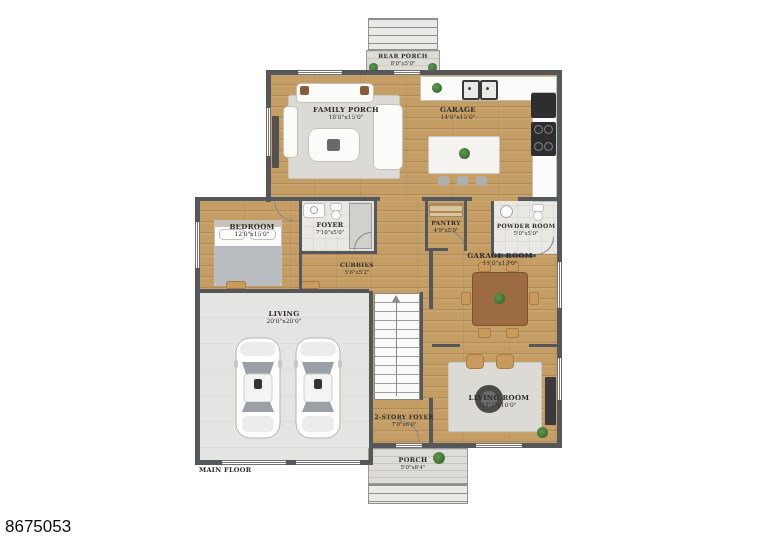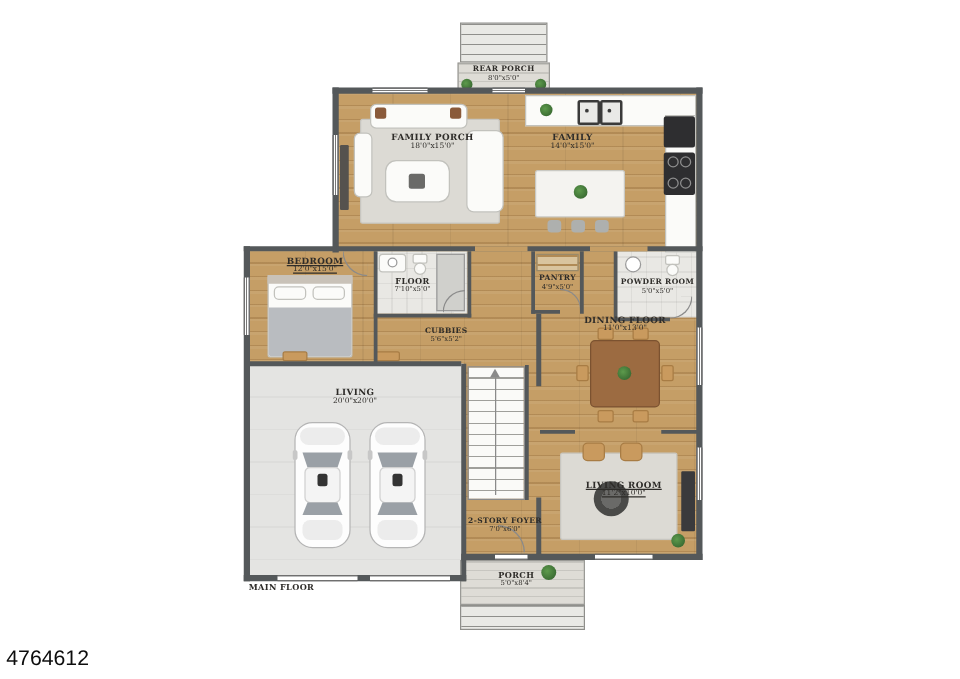--- a/index.html
+++ b/index.html
@@ -220,60 +220,60 @@
 
   <div class="room-label" style="left:403px;top:53px;">
     <div class="rname" style="font-size:6px;">REAR PORCH</div>
     <div class="rdims" style="font-size:5.5px;">8'0"x5'0"</div>
   </div>
   <div class="room-label" style="left:346px;top:106px;">
     <div class="rname">FAMILY PORCH</div>
     <div class="rdims">18'0"x15'0"</div>
   </div>
   <div class="room-label" style="left:458px;top:106px;">
-    <div class="rname">FAMILY</div>
+    <div class="rname">GARAGE</div>
     <div class="rdims">14'0"x15'0"</div>
   </div>
-  <div class="room-label" style="left:252px;top:205px;text-decoration:underline;">
+  <div class="room-label" style="left:252px;top:223px;">
     <div class="rname">BEDROOM</div>
     <div class="rdims">12'0"x15'0"</div>
   </div>
   <div class="room-label" style="left:330px;top:222px;">
-    <div class="rname" style="font-size:6.5px;">FLOOR</div>
+    <div class="rname" style="font-size:6.5px;">FOYER</div>
     <div class="rdims" style="font-size:5.5px;">7'10"x5'0"</div>
   </div>
   <div class="room-label" style="left:446px;top:220px;">
     <div class="rname" style="font-size:6px;">PANTRY</div>
     <div class="rdims" style="font-size:5.5px;">4'9"x5'0"</div>
   </div>
   <div class="room-label" style="left:526px;top:223px;">
     <div class="rname" style="font-size:6px;">POWDER ROOM</div>
     <div class="rdims" style="font-size:5.5px;">5'0"x5'0"</div>
   </div>
   <div class="room-label" style="left:357px;top:262px;">
     <div class="rname" style="font-size:6px;">CUBBIES</div>
     <div class="rdims" style="font-size:5.5px;">5'6"x5'2"</div>
   </div>
   <div class="room-label" style="left:500px;top:252px;">
-    <div class="rname">DINING FLOOR</div>
+    <div class="rname">GARAGE ROOM</div>
     <div class="rdims">11'0"x13'0"</div>
   </div>
   <div class="room-label" style="left:284px;top:310px;">
     <div class="rname">LIVING</div>
     <div class="rdims">20'0"x20'0"</div>
   </div>
-  <div class="room-label" style="left:499px;top:384px;text-decoration:underline;">
+  <div class="room-label" style="left:499px;top:394px;">
     <div class="rname">LIVING ROOM</div>
     <div class="rdims">11'2"x10'0"</div>
   </div>
   <div class="room-label" style="left:404px;top:414px;">
     <div class="rname" style="font-size:6px;">2-STORY FOYER</div>
     <div class="rdims" style="font-size:5.5px;">7'0"x6'0"</div>
   </div>
   <div class="room-label" style="left:413px;top:457px;">
     <div class="rname" style="font-size:6.5px;">PORCH</div>
     <div class="rdims" style="font-size:5.5px;">5'0"x8'4"</div>
   </div>
 
   <div class="small-label" style="left:199px;top:466px;">MAIN FLOOR</div>
 </div>
 
-<div id="listing-id">4764612</div>
+<div id="listing-id">8675053</div>
 
 </body></html>

